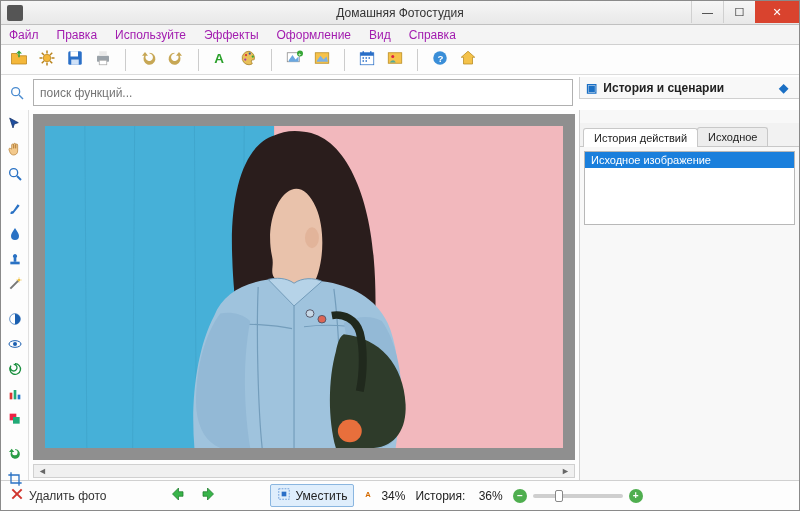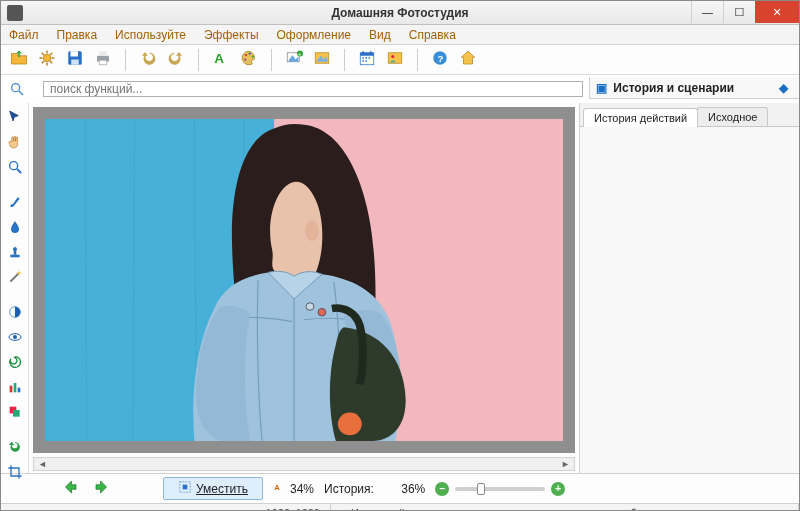--- a/index.html
+++ b/index.html
@@ -29,21 +29,20 @@
     width: 16px; height: 16px; margin: 0 6px;
     background: #555; border-radius: 2px;
   }
   .titlebar .title {
     position: absolute;
     left: 0; right: 0;
     text-align: center;
     font-size: 12px;
     color: #333;
     pointer-events: none;
-    font-weight: bold;
   }
   .win-controls {
     position: absolute; right: 0; top: 0; height: 24px;
     display: flex;
   }
   .win-btn {
     width: 32px; height: 22px;
     display: flex; align-items: center; justify-content: center;
     font-family: Arial; font-size: 11px; color: #222;
     border-left: 1px solid #d0d0d0;
@@ -53,21 +52,21 @@
   
   .menubar {
     height: 20px;
     display: flex;
     align-items: center;
     padding: 0 4px;
     border-bottom: 1px solid #d0d0d0;
     background: #f4f4f4;
     gap: 10px;
   }
-  .menubar .menu { font-size: 12px; padding: 2px 4px; color: #a16207; }
+  .menubar .menu { font-size: 12px; padding: 2px 4px; color: #a21caf; }
 
   
   .toolbar {
     height: 30px;
     display: flex;
     align-items: center;
     padding: 2px 6px;
     gap: 4px;
     background: #fdfdfd;
     border-bottom: 1px solid #dcdcdc;
@@ -86,26 +85,25 @@
   .searchrow {
     display: flex; align-items: center;
     padding: 4px 6px;
     gap: 6px;
   }
   .searchrow .mag {
     width: 20px; height: 20px; display: flex; align-items: center; justify-content: center;
   }
   .searchrow input {
     flex: 0 0 540px;
-    height: 16px;
+    height: 27px;
     border: 1px solid #b0b0b0;
     padding: 0 6px;
     font-size: 12px; color: #737373;
     outline: none;
-    margin-left: 10px;
   }
 
   
   .mainarea {
     display: flex;
     height: 370px;
   }
   .lefttools {
     width: 28px;
     background: #fdfdfd;
@@ -179,20 +177,21 @@
   }
   .rp-title .sq { margin-right: 6px; color: #1a6fc4; }
   .rp-tabs {
     display: flex;
     height: 24px;
     align-items: flex-end;
     padding: 3px 3px 0 3px;
     gap: 0;
     border-bottom: 1px solid #c8c8c8;
     background: #f2f2f2;
+    margin-top: 13px;
   }
   .rp-tab {
     font-size: 11px;
     padding: 3px 10px;
     border: 1px solid #c8c8c8;
     border-bottom: none;
     background: #ededed;
     border-radius: 3px 3px 0 0;
     margin-right: -1px;
   }
@@ -226,24 +225,23 @@
   }
   .delbtn svg { width: 16px; height: 16px; }
   .navarrow {
     width: 22px; height: 20px;
     display: flex; align-items: center; justify-content: center;
   }
   .fitbtn {
     display: flex; align-items: center; gap: 4px;
     border: 1px solid #8ab6e0;
     background: #dfeefc;
-    padding: 2px 14px;
+    padding: 2px 6px;
     border-radius: 2px;
     font-size: 12px;
-    text-decoration: underline;
   }
   .zoom100 {
     display: flex; align-items: center; gap: 3px;
     font-size: 12px;
   }
   .scalelabel { font-size: 12px; }
   .zoomctl {
     display: flex; align-items: center; gap: 6px;
   }
   .zbtn {
@@ -604,24 +602,36 @@
       <span>◄</span>
       <span>►</span>
     </div>
   </div>
 
   <div class="rightpanel">
     <div class="rp-tabs">
       <div class="rp-tab active">История действий</div>
       <div class="rp-tab">Исходное</div>
     </div>
+    <div class="rp-body">
+      <div class="history-item">Исходное изображение</div>
+    </div>
   </div>
 </div>
 
 <div class="bottombar">
+  <div class="delbtn">
+    <span>
+      <svg viewBox="0 0 24 24">
+          <line x1="5" y1="5" x2="19" y2="19" stroke="#d0342c" stroke-width="3"></line>
+          <line x1="19" y1="5" x2="5" y2="19" stroke="#d0342c" stroke-width="3"></line>
+        </svg>
+    </span>
+    <span>Удалить фото</span>
+  </div>
 
   <div style="width:40px;"></div>
 
   <div class="navarrow">
     <span>
       <svg viewBox="0 0 24 24" width="20" height="18">
           <path d="M14 4l-8 8 8 8 0-5 6 0 0-6-6 0z" fill="#39b54a" stroke="#1f7a2c"></path>
         </svg>
     </span>
   </div>
@@ -649,21 +659,21 @@
     <span>
       <svg viewBox="0 0 24 24" width="14" height="14">
           <text x="2" y="17" font-size="13" fill="#d46a00" font-weight="bold">A</text>
         </svg>
     </span>
     <span>34%</span>
   </div>
 
   <div class="scalelabel">
     <span>История:</span>
-    <span style="margin-left:24px;">36%</span>
+    <span style="margin-left:10px;">36%</span>
   </div>
 
   <div class="zoomctl">
     <div class="zbtn minus">–</div>
     <div class="slider">
       <div class="thumb"></div>
     </div>
     <div class="zbtn plus">+</div>
   </div>
 </div>

